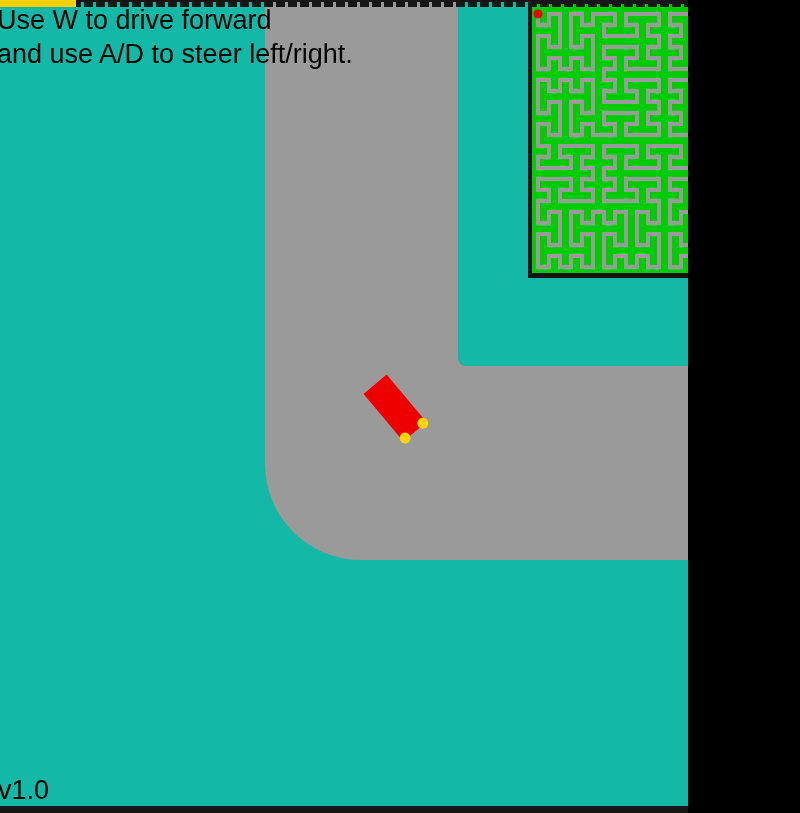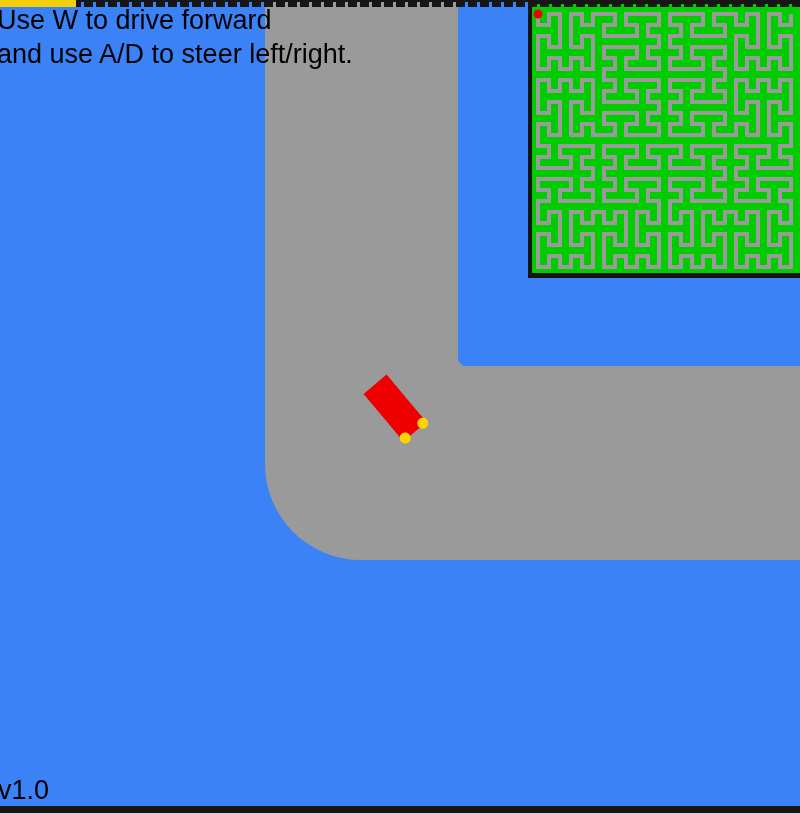--- a/index.html
+++ b/index.html
@@ -1,18 +1,18 @@
 <!DOCTYPE html>
 <html><head>
 <meta charset="utf-8">
 <style>
   html,body{margin:0;padding:0;background:#000;}
   .stage{
-    position:relative;width:800px;height:813px;overflow:hidden;
-    background:#3b82f6;
+    position:relative;width:688px;height:813px;overflow:hidden;
+    background:#14b8a6;
     font-family:"Liberation Sans", sans-serif;
   }
   .road-svg{position:absolute;left:0;top:0;z-index:1;}
   
   .minimap{
     position:absolute;left:528px;top:0;width:268px;height:269px;
     background:#00CC00;
     border-left:4px solid #141414;
     border-top:4px solid #141414;
     border-bottom:5px solid #141414;

